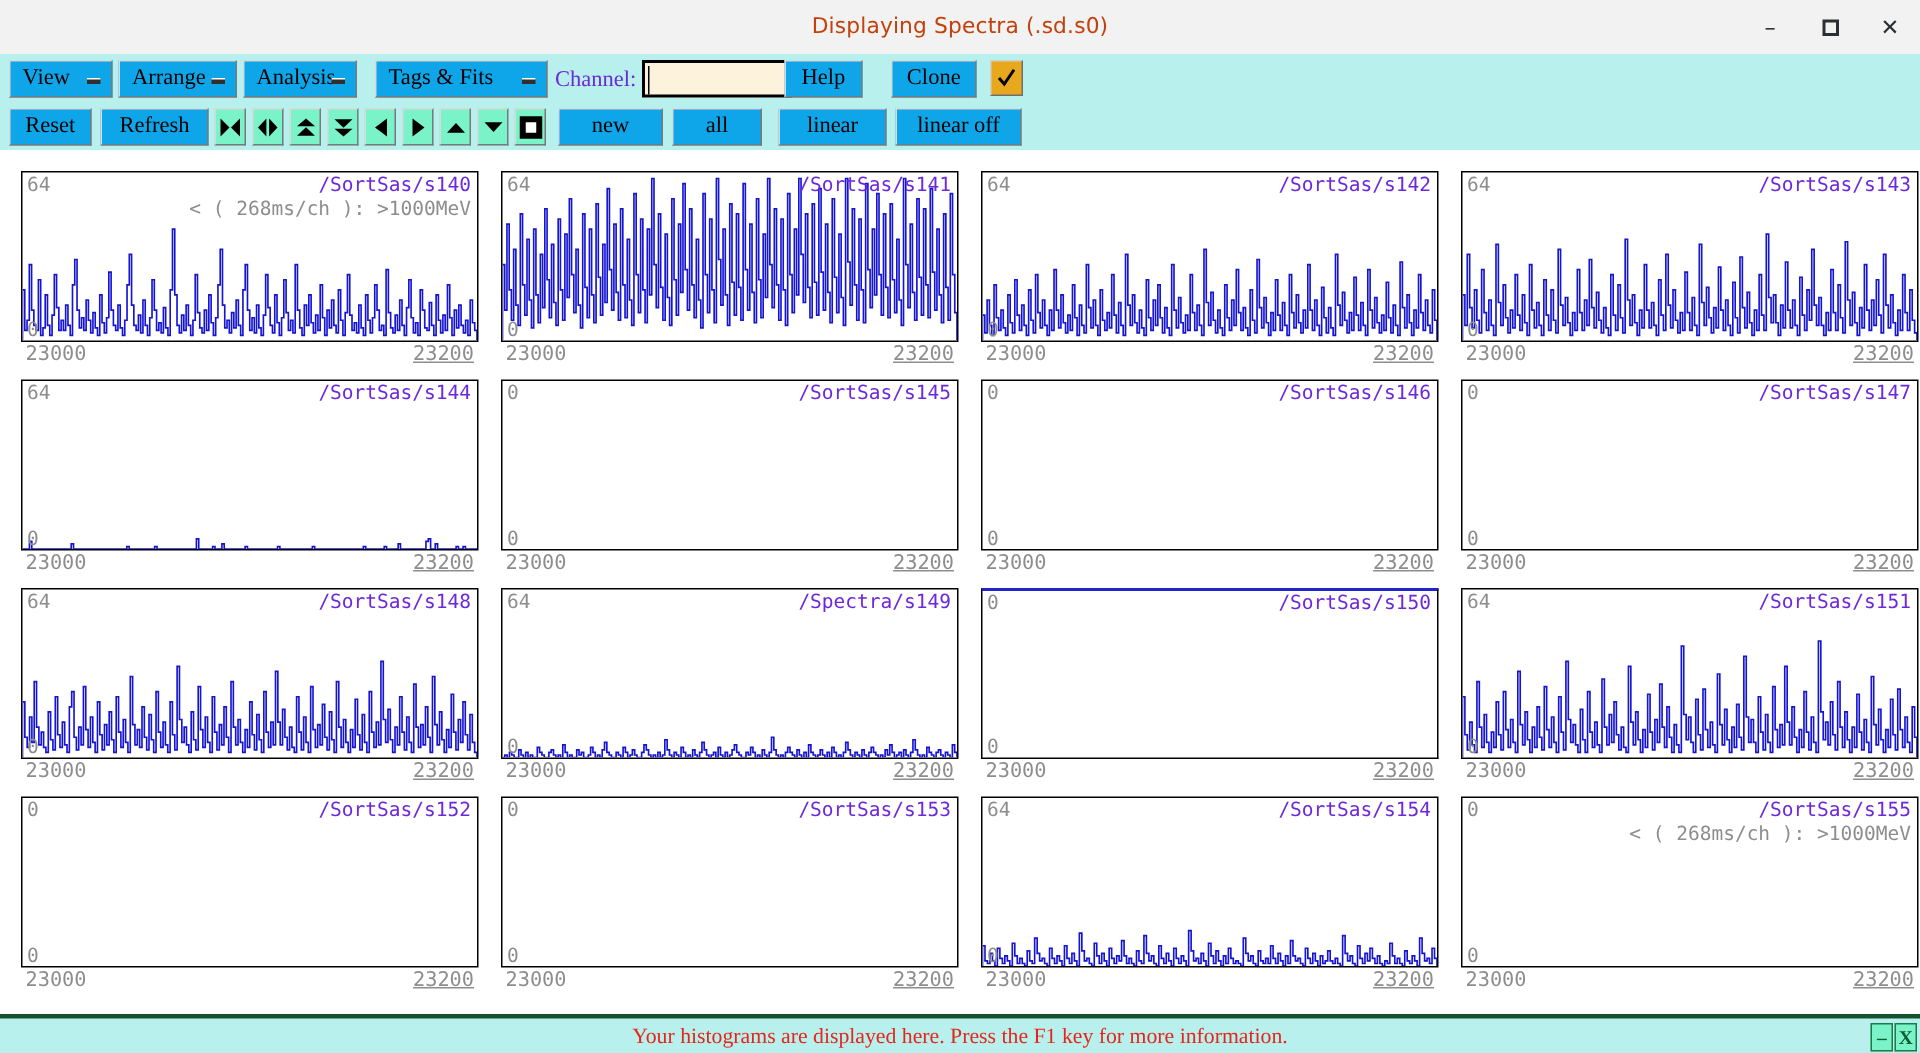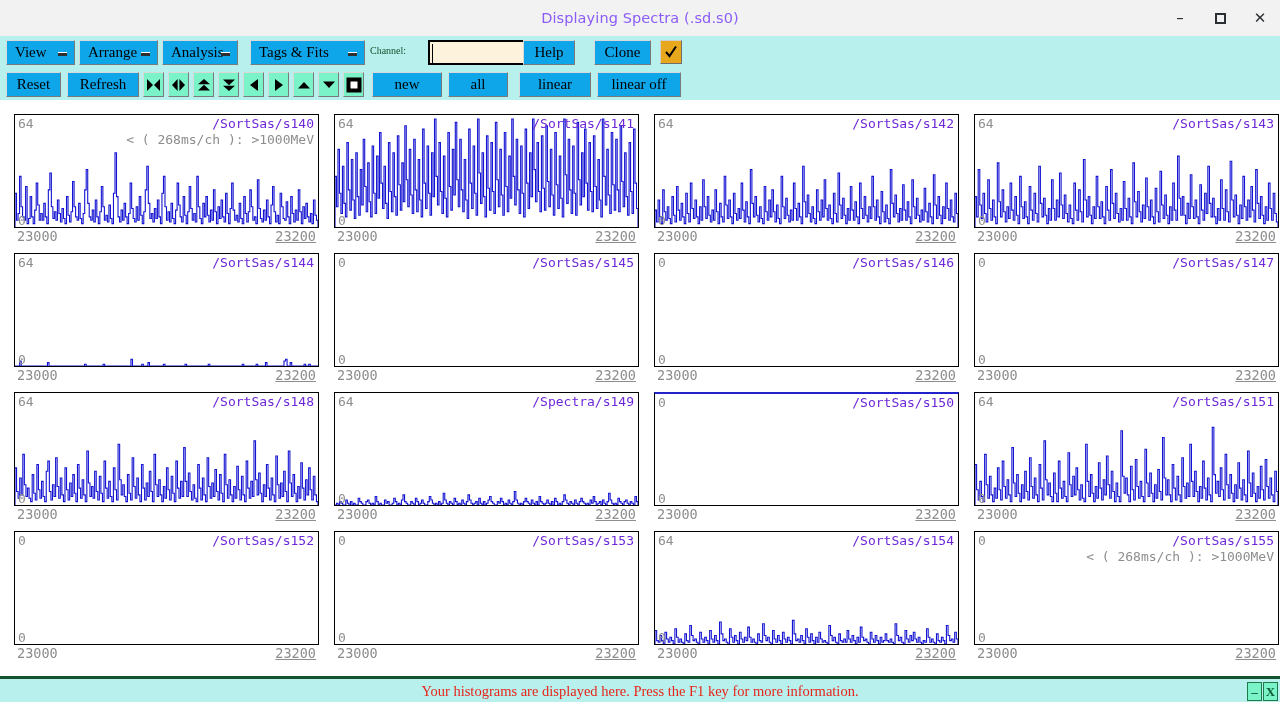--- a/index.html
+++ b/index.html
@@ -11,21 +11,21 @@
   }
   .app{position:relative;width:1280px;height:702px;}
 
   
   .titlebar{
     position:absolute;left:0;top:0;width:1280px;height:36px;
     background:#f2f2f2;border-bottom:1px solid #d6d6d6;
     display:flex;align-items:center;justify-content:center;
   }
   .titlebar .title{
-    font-size:14.5px;color:#8b5cf6;font-family:"DejaVu Sans", sans-serif;
+    font-size:14.5px;color:#c2410c;font-family:"DejaVu Sans", sans-serif;
     letter-spacing:.1px;
   }
   .winbtns{position:absolute;right:0;top:0;height:36px;display:flex;align-items:center;}
   .winbtn{
     width:40px;height:36px;display:flex;align-items:center;justify-content:center;
     color:#2b2f33;font-size:14px;font-family:"DejaVu Sans", sans-serif;
   }
   .winbtn.min{font-size:15px;}
   .winbtn.max .sq{width:7px;height:7px;border:2px solid #2b2f33;}
   .winbtn.close{font-size:15px;font-weight:bold;}
@@ -51,21 +51,21 @@
   }
   .btn.menu{justify-content:flex-start;padding-left:8px;}
   .menu .dash{
     position:absolute;right:7px;top:50%;margin-top:-1px;
     width:9px;height:3px;background:#2f2f2f;
     border-top:1px solid #ffffff;
   }
 
   .chanlabel{
     position:absolute;top:9px;font-family:"Liberation Serif", serif;
-    font-size:10px;color:#14532d;
+    font-size:15px;color:#6d28d9;
   }
   .chaninput{
     position:absolute;top:4px;height:25px;
     background:#fdf3dc;border:2px solid #000;box-sizing:border-box;
   }
   .caret{position:absolute;left:2px;top:2px;width:1px;height:19px;background:#000;}
 
   .checkbox{
     position:absolute;top:4px;width:22px;height:24px;
     background:#e8a81e;border:1px solid #cfcfcf;

